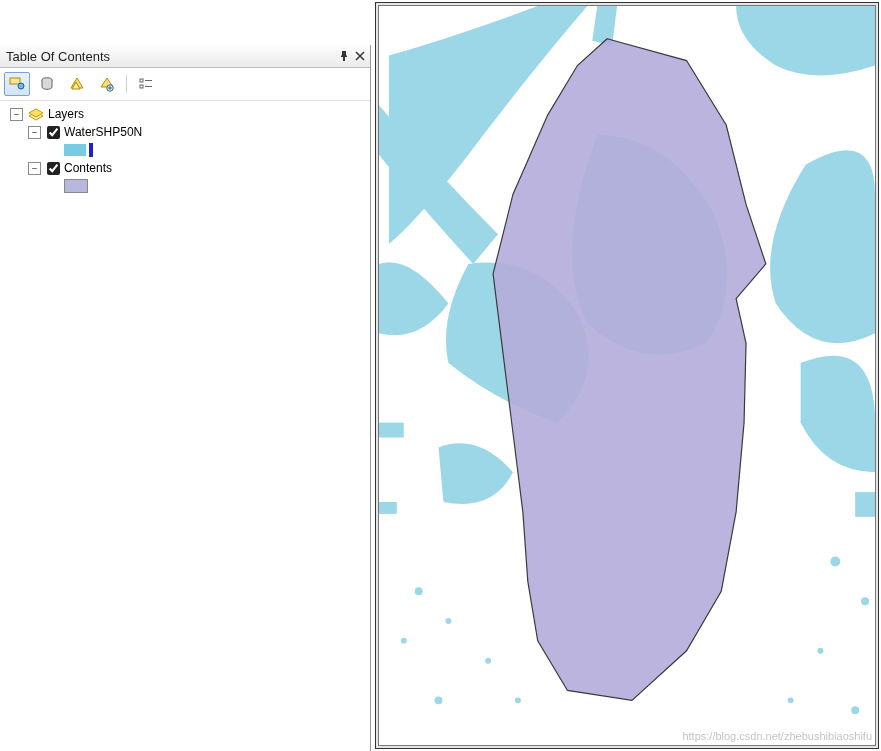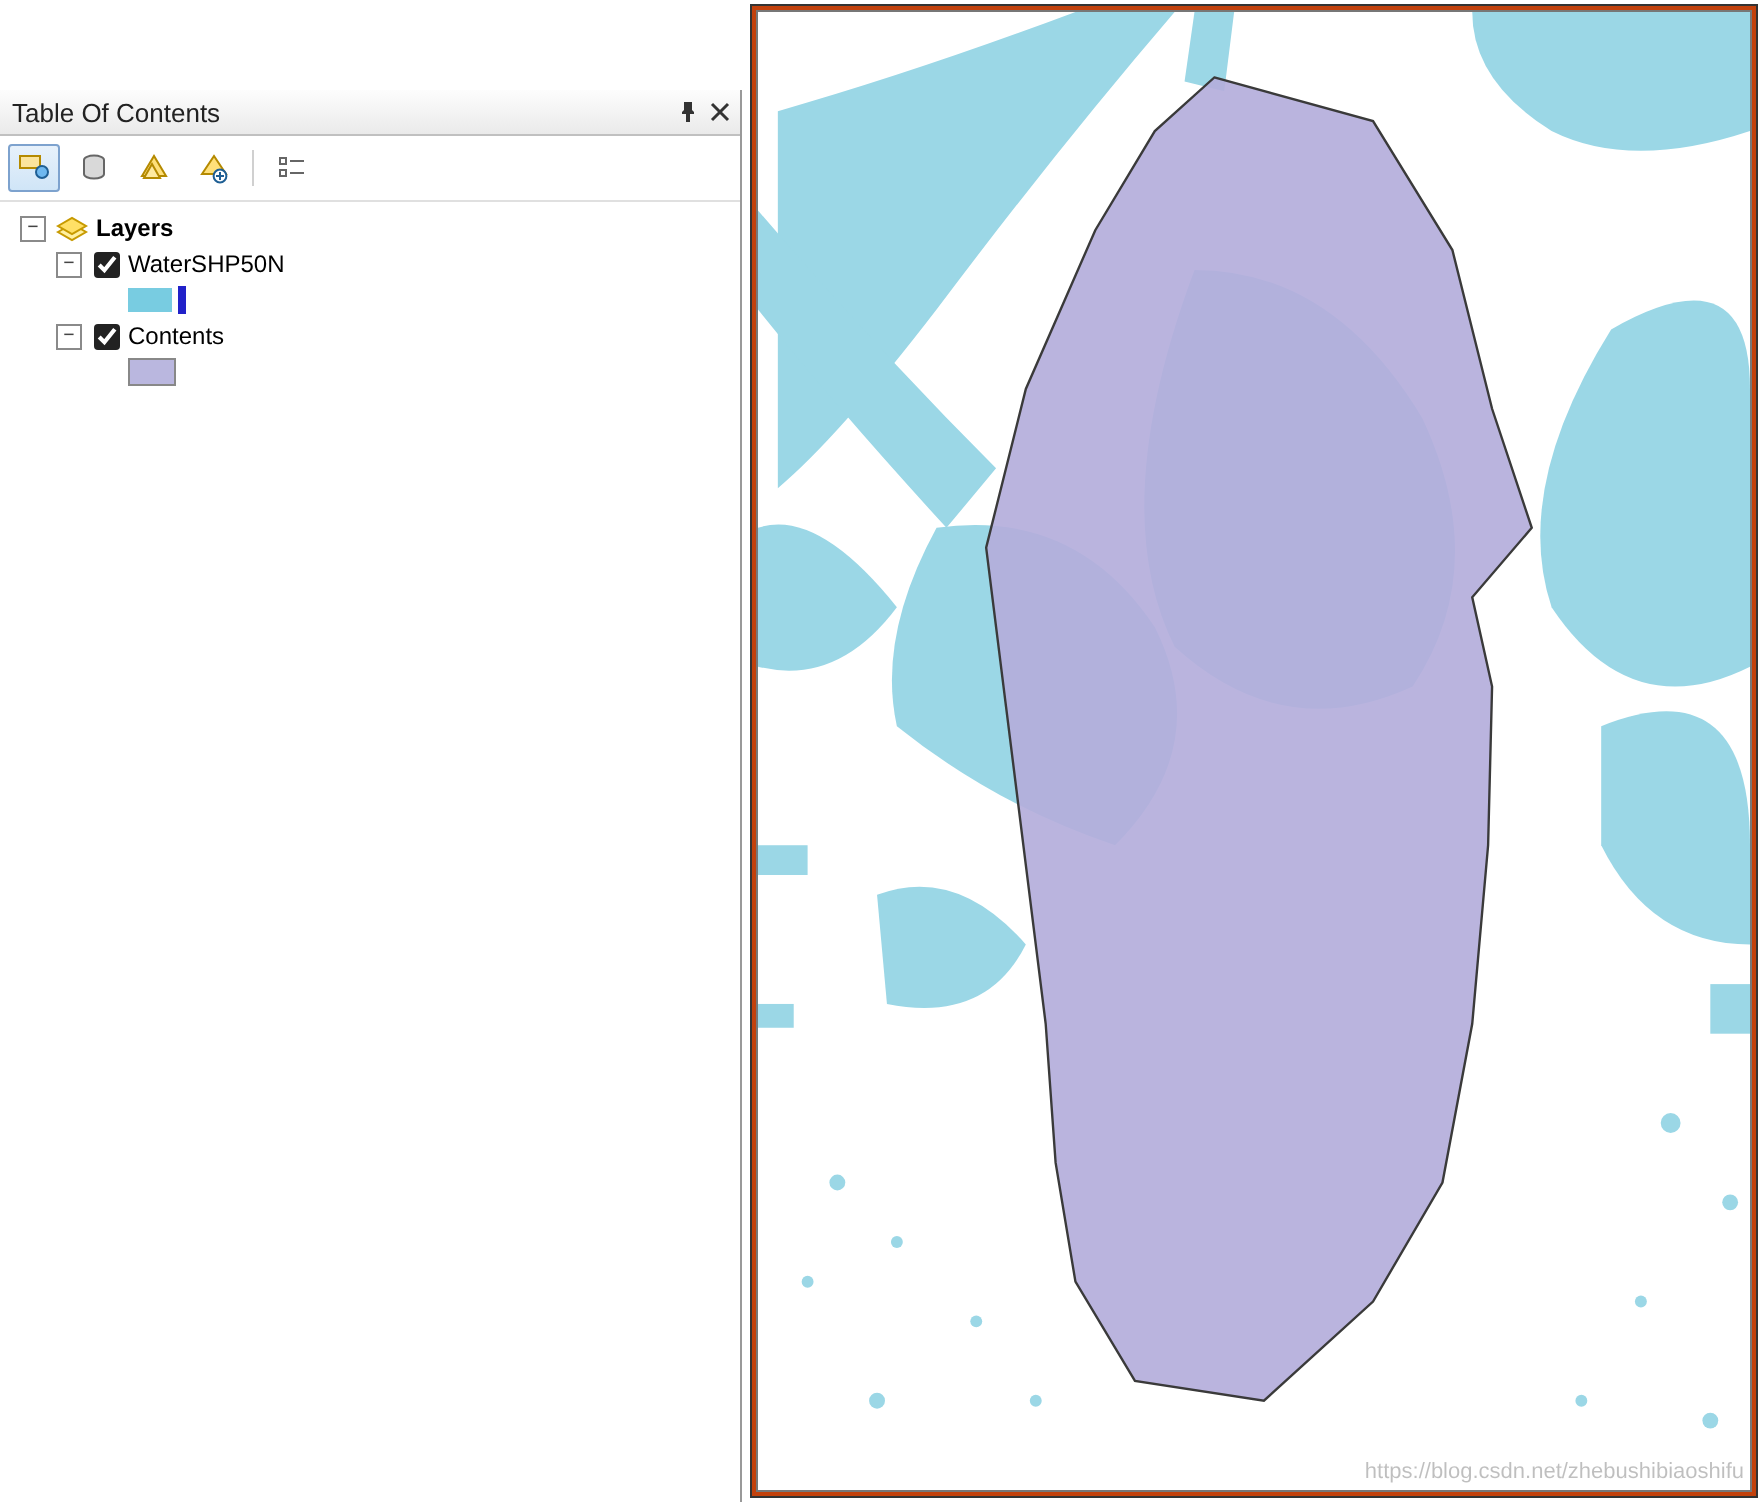--- a/index.html
+++ b/index.html
@@ -54,39 +54,39 @@
       width:11px; height:11px;
       border:1px solid #8a8a8a;
       display:inline-flex; align-items:center; justify-content:center;
       font-size:9px; line-height:9px; color:#444;
       margin-right:4px; cursor:pointer; background:#fff;
       font-family: monospace;
     }
     .chk { width:13px; height:13px; margin:0 4px 0 2px; accent-color:#222;}
     .lyr-icon { width:18px; height:14px; display:inline-flex; align-items:center; justify-content:center; margin-right:3px;}
     .lbl { color:#000; }
-    .lbl.bold { font-weight:bold;text-align:center; }
+    .lbl.bold { font-weight:normal;text-align:center; }
     .indent-1 { padding-left: 6px;}
     .indent-2 { padding-left: 24px;}
     .indent-3 { padding-left: 60px;}
     .swatch-row { display:flex; align-items:center; height:18px; gap:3px;}
     .swatch-fill {
       width:22px; height:12px; background:#78cce1; border:0;
     }
     .swatch-line {
       width:4px; height:14px; background:#2121c9;
     }
     .swatch-poly {
       width:22px; height:12px;
       background:#bab7df; border:1px solid #888;
     }
     .map-panel {
       flex:1; position:relative;
       border:1px solid #333; margin:2px 2px 2px 4px;
-      background:#c2410c; overflow:hidden;
+      background:#e5e5e5; overflow:hidden;
     }
     .map-inner {
       position:absolute; inset:2px;
       border:1px solid #777;
       background:#fff;
     }
     .watermark {
       position:absolute; bottom:6px; right:6px;
       font-size:11px; color:rgba(0,0,0,0.25);
       pointer-events:none;

